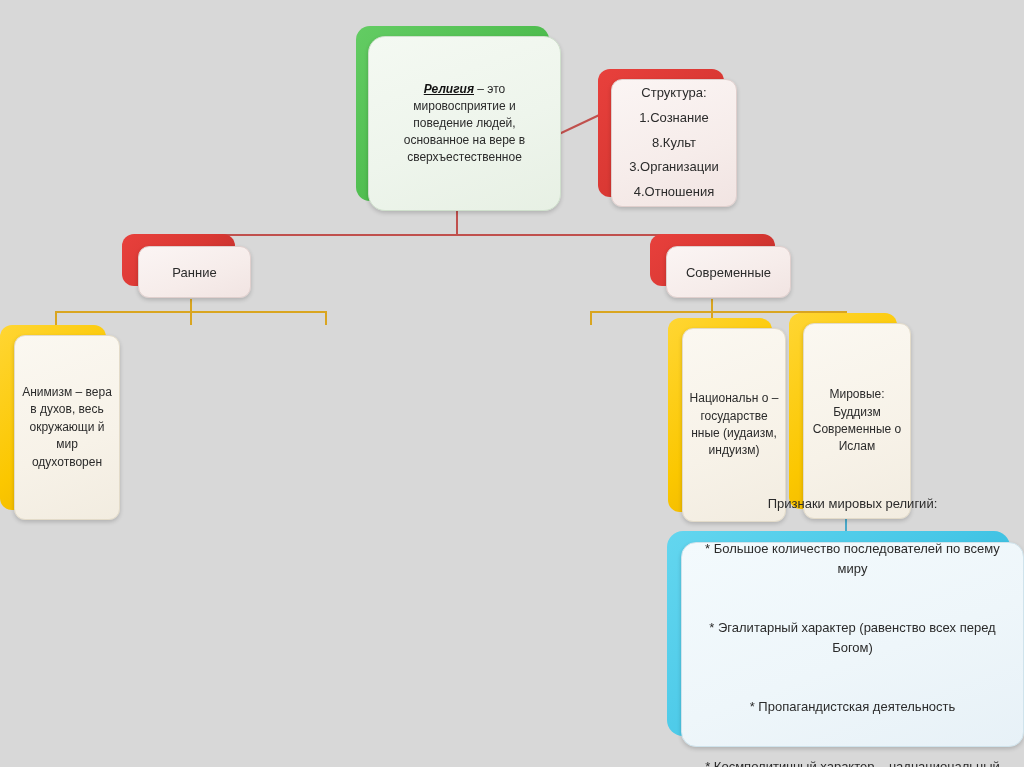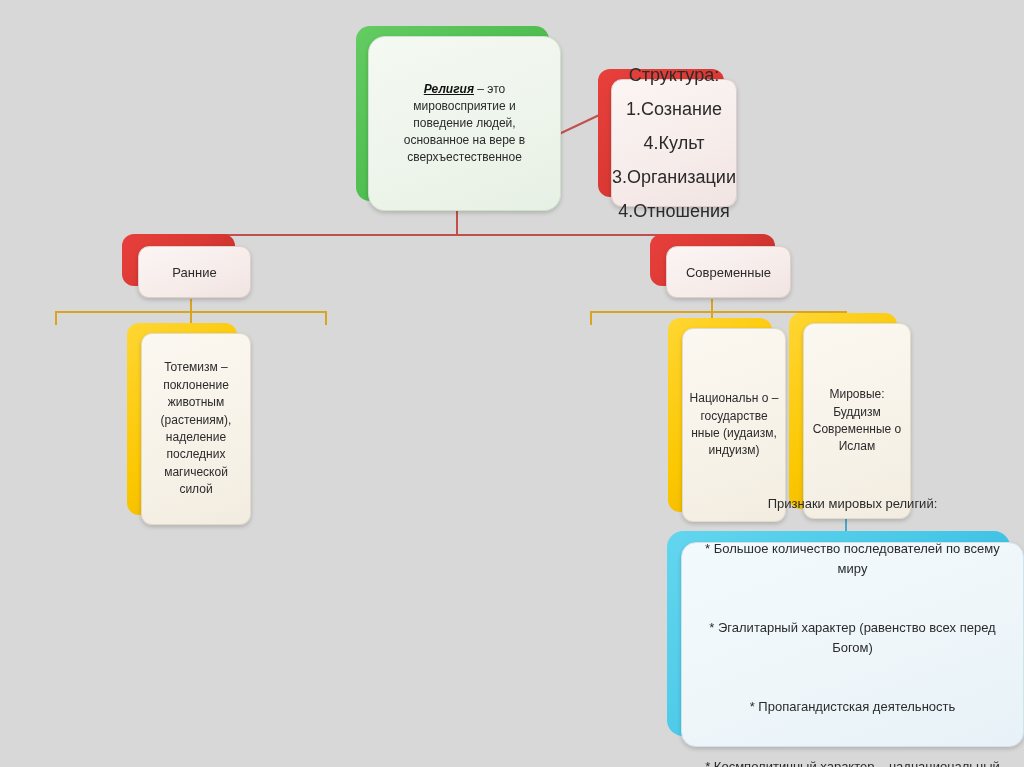--- a/index.html
+++ b/index.html
@@ -83,21 +83,21 @@
     background: linear-gradient(135deg,#e8403c 0%,#d93833 55%,#bf2f2b 100%);
   }
   .card.red .face {
     background: linear-gradient(160deg,#fbf5f4 0%,#f6ecea 60%,#f1e4e2 100%);
     border: 1px solid #e0cfcd;
     color: #2b2b2b;
   }
   .card.red.struct .face {
     left: 13px; top: 10px;
     padding: 10px 12px;
-    font-size: 18px;
+    font-size: 13px;
     line-height: 1.9;
     flex-direction: column;
     justify-content: center;
   }
   .card.red.lvl2 .face {
     left: 16px; top: 12px;
     font-size: 13px;
     padding: 6px 10px;
   }
 
@@ -170,47 +170,47 @@
         <span class="em">Религия</span><span> – </span><span>это мировосприятие и поведение людей, основанное на вере в сверхъестественное</span>
       </div>
     </div>
   </div>
 
   <div class="card red struct" style="left:598px; top:69px; width:126px; height:128px;">
     <div class="plate"></div>
     <div class="face">
       <div>Структура:</div>
       <div>1.Сознание</div>
-      <div>4.Культ</div>
+      <div>8.Культ</div>
       <div>3.Организации</div>
       <div>4.Отношения</div>
     </div>
   </div>
 
   <div class="card red lvl2" style="left:122px; top:234px; width:113px; height:52px;">
     <div class="plate"></div>
     <div class="face">
       <span>Ранние</span>
     </div>
   </div>
 
   <div class="card red lvl2" style="left:650px; top:234px; width:125px; height:52px;">
     <div class="plate"></div>
     <div class="face">
       <span>Современные</span>
     </div>
   </div>
 
-
-  <div class="card yellow" style="left:127px; top:323px; width:110px; height:192px;">
-    <div class="plate"></div>
-    <div class="face">
-      <span>Тотемизм – поклонение животным (растениям), наделение последних магической силой</span>
-    </div>
-  </div>
+  <div class="card yellow" style="left:0px; top:325px; width:106px; height:185px;">
+    <div class="plate"></div>
+    <div class="face">
+      <span>Анимизм – вера в духов, весь окружающи й мир одухотворен</span>
+    </div>
+  </div>
+
 
 
 
   <div class="card yellow" style="left:668px; top:318px; width:104px; height:194px;padding-left:44px;">
     <div class="plate"></div>
     <div class="face">
       <span>Национальн о – государстве нные (иудаизм, индуизм)</span>
     </div>
   </div>
 

